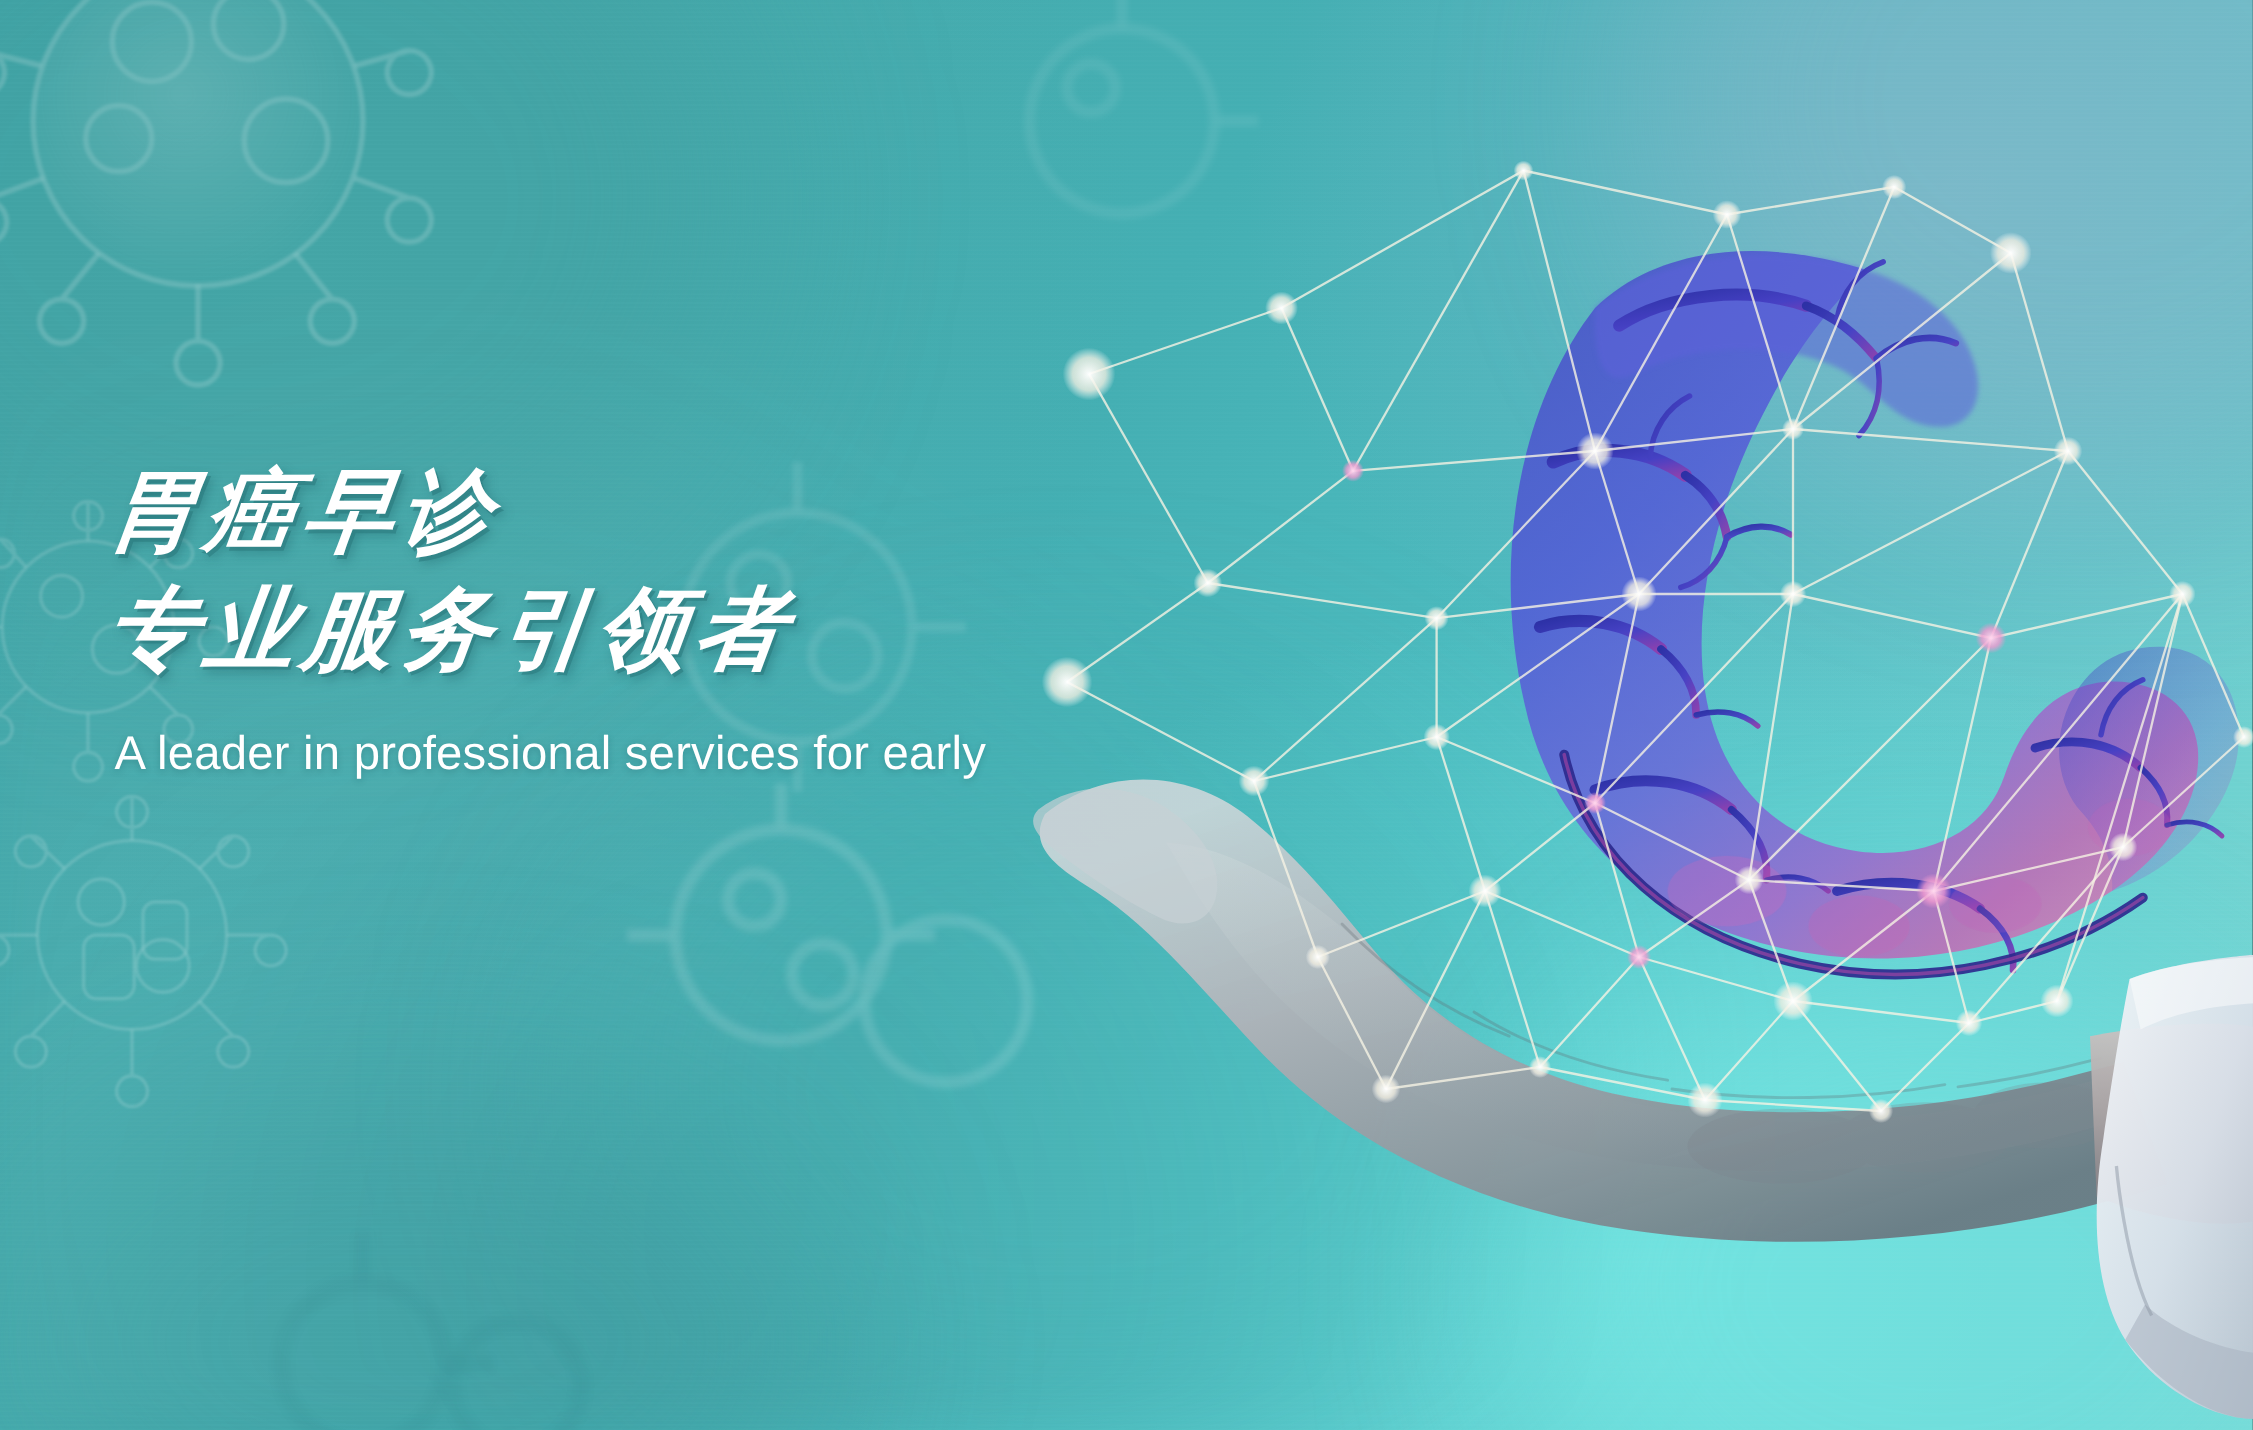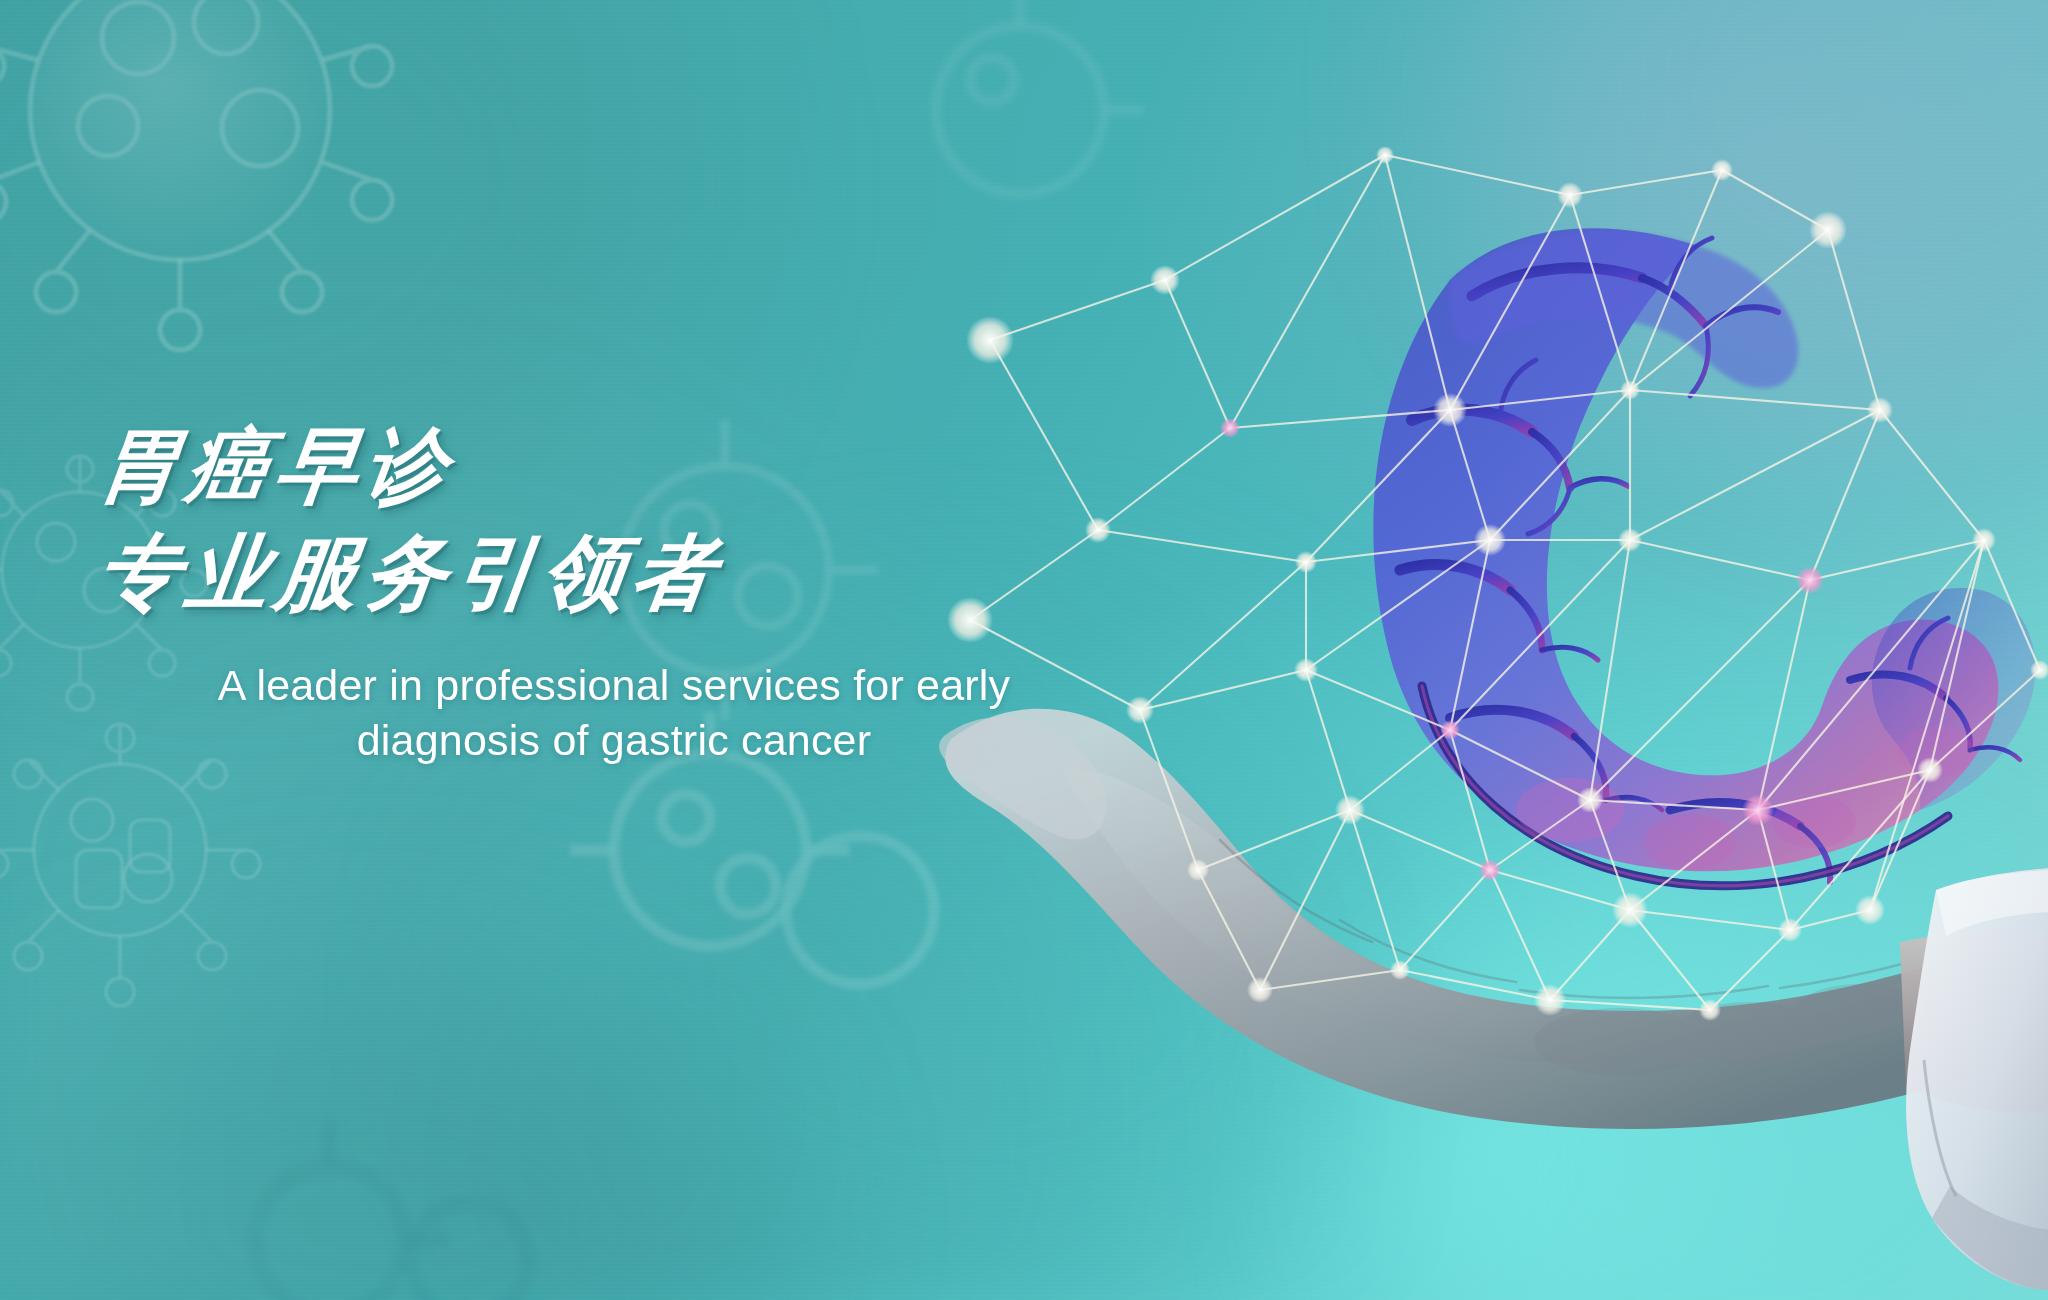--- a/index.html
+++ b/index.html
@@ -75,21 +75,21 @@
   .en-block{
     margin-top:36px;
     color:#ffffff;
     font-size:43px;
     line-height:1.30;
     font-weight:400;
     letter-spacing:.2px;
     text-shadow:0 2px 6px rgba(22,86,94,.30);
     max-width:1020px;
   }
-  .en-line{ display:block; white-space:nowrap;text-align:center; }
+  .en-line{ display:block; white-space:nowrap; }
 
   
   .illus{ position:absolute; left:1150px; top:120px; width:900px; height:1180px; }
 
   .stomach-wrap{ position:absolute; left:0; top:0; width:900px; height:900px; }
   .net-wrap{ position:absolute; left:-220px; top:-10px; width:1120px; height:1010px; }
   .hand-wrap{ position:absolute; left:-230px; top:470px; width:1130px; height:720px; }
 </style>
 </head>
 <body>
@@ -533,17 +533,16 @@
     </div>
 
   </div>
 
   <div class="hero">
     <div class="cn-line l1">胃癌早诊</div>
     <div class="cn-line l2">专业服务引领者</div>
 
     <div class="en-block">
       <span class="en-line">A leader in professional services for early</span>
-      <span class="en-line">diagnosis of gastric cancer</span>
     </div>
   </div>
 
 </div>
 
 </body></html>

